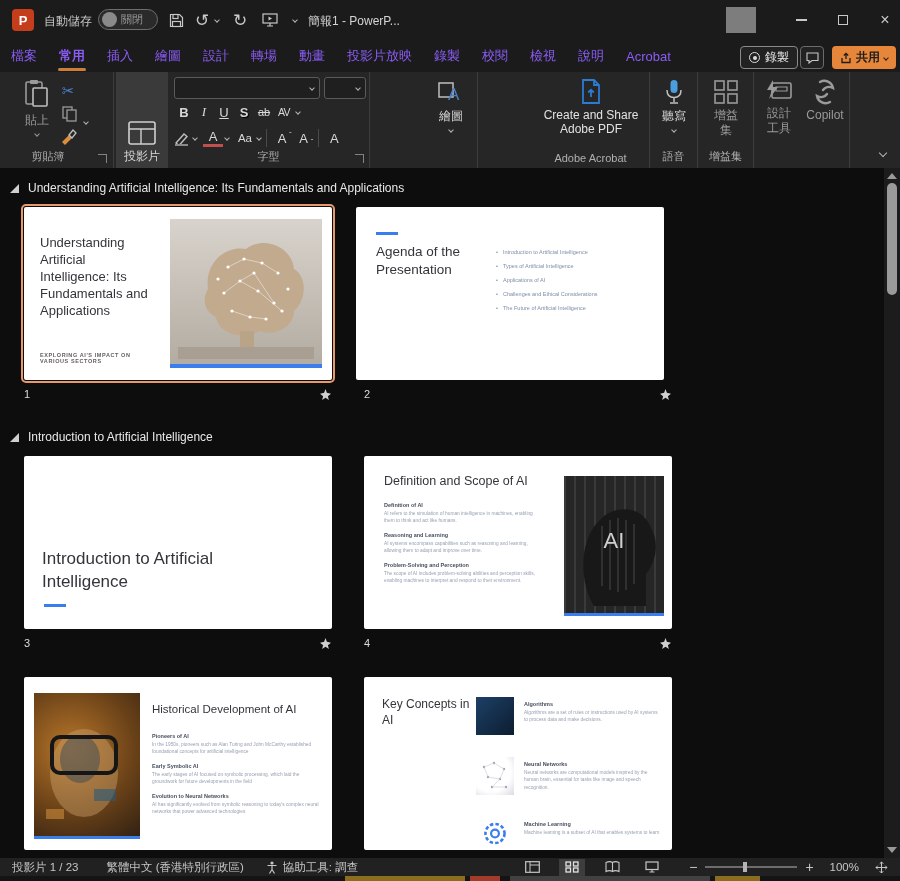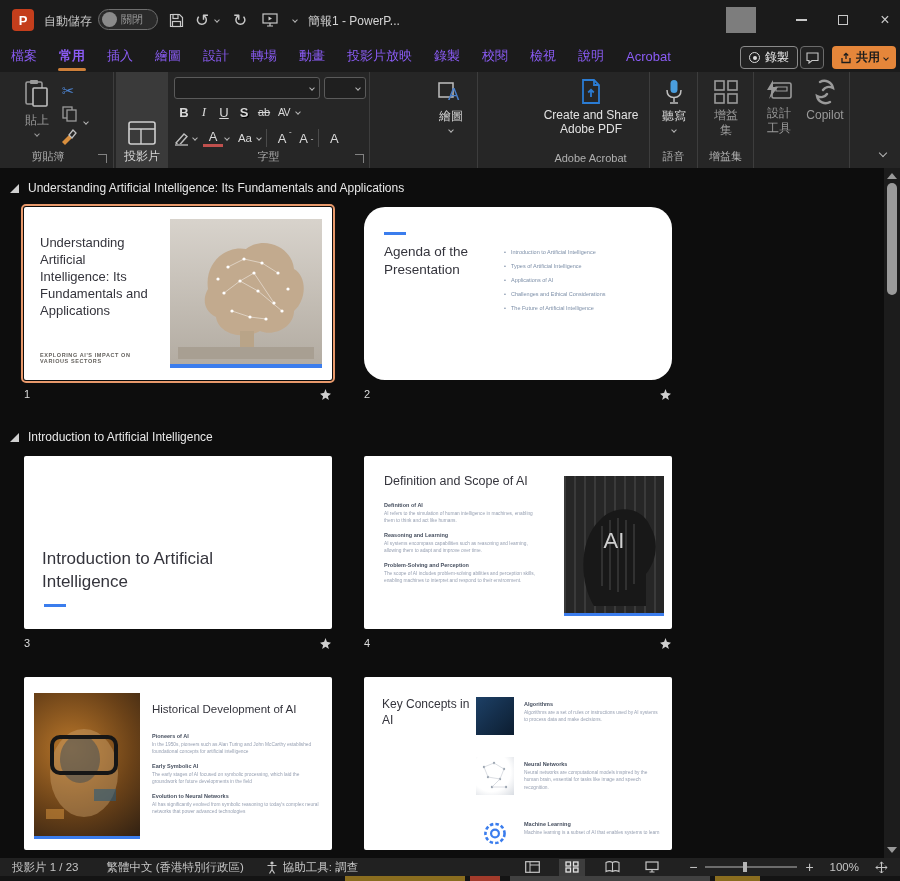--- a/index.html
+++ b/index.html
@@ -365,21 +365,21 @@
             </g>
         </svg>
         <div class="blue-bar abs" style="left:0;bottom:0;width:152px;height:4px;"></div>
       </div>
     </div>
     <span class="snum" style="left:24px;top:220px;">1</span>
     <svg class="star" style="left:320px;top:221px;" viewBox="0 0 12 12">
         <path d="M6 0l1.5 4.2L12 5.2 8.6 7.8 9.7 12 6 9.6 2.3 12l1.1-4.2L0 5.2l4.5-1z" fill="#cfcfcf"></path>
       </svg>
 
-    <div class="slide-card" style="left:364px;top:39px;border-radius:21px;">
+    <div class="slide-card" style="left:356px;top:39px;">
       <div class="blue-bar abs" style="left:20px;top:25px;width:22px;height:3px;"></div>
       <div class="abs s-title" style="left:20px;top:36px;width:120px;font-size:13.5px;line-height:1.3;">Agenda of the Presentation</div>
       <div class="abs" style="left:140px;top:42px;width:160px;">
         <div class="bullet">Introduction to Artificial Intelligence</div>
         <div class="bullet">Types of Artificial Intelligence</div>
         <div class="bullet">Applications of AI</div>
         <div class="bullet">Challenges and Ethical Considerations</div>
         <div class="bullet">The Future of Artificial Intelligence</div>
       </div>
     </div>

